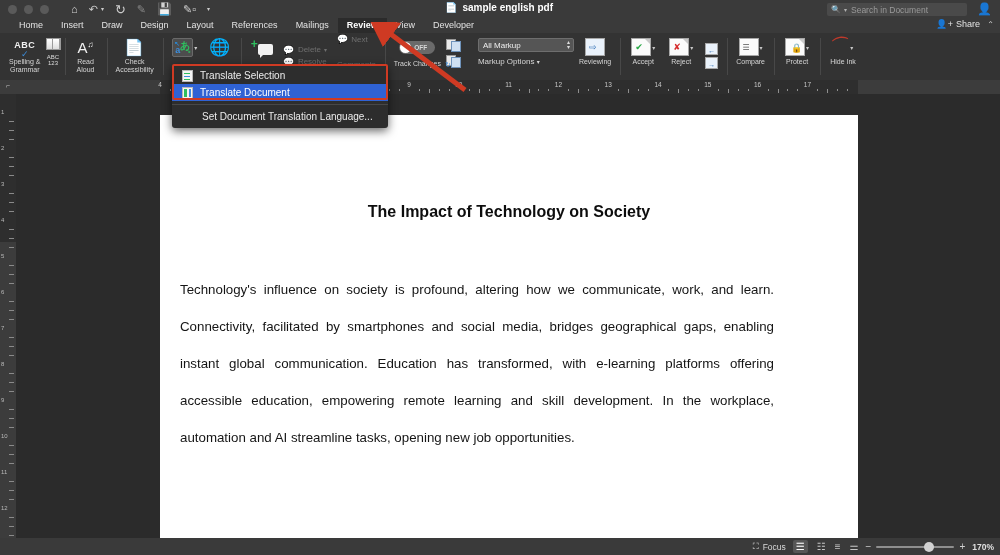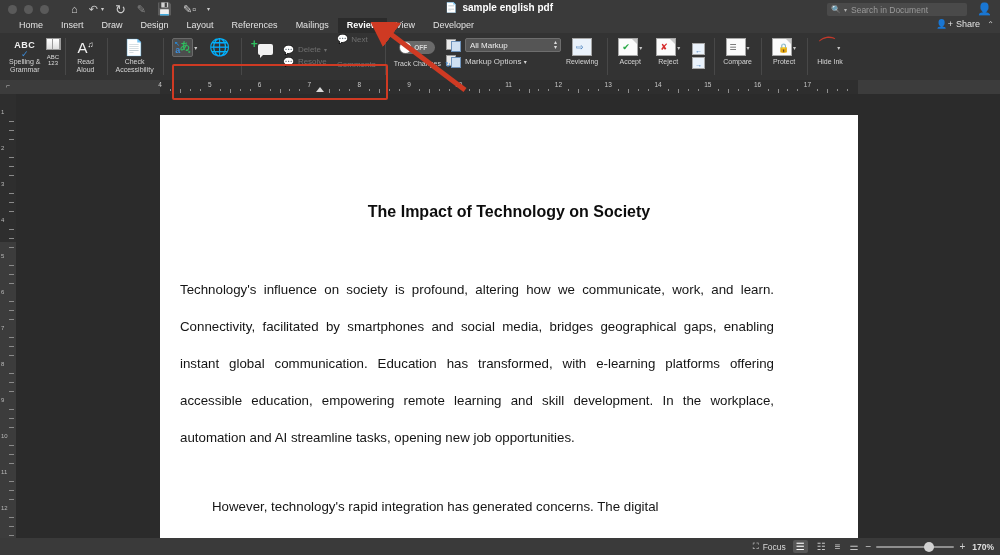--- a/index.html
+++ b/index.html
@@ -111,21 +111,21 @@
 
   .trackgrp { display:flex; align-items:flex-start; }
   .toggle {
     width: 36px; height: 13px; border-radius: 7px; background: #6a6a6a;
     display:flex; align-items:center; position: relative; margin-top: 4px;
   }
   .toggle .knob { width:11px;height:11px;border-radius:50%;background:#fff;margin-left:1px; }
   .toggle .tx { font-size:6.5px; color:#d8d8d8; margin-left:3px; font-weight:bold;}
 
   .markupcol { display:flex; flex-direction:column; gap:3px; padding-top:3px; }
-  .markuprow { display:flex; align-items:center; gap:4px; }
+  .markuprow { display:flex; align-items:center; gap:17px; }
   .mk-ico { width:15px;height:13px;position:relative; }
   .mk-ico .p1{position:absolute;left:0;top:0;width:10px;height:11px;background:#eaeaea;border:1px solid #9a9a9a;}
   .mk-ico .p2{position:absolute;right:0;bottom:0;width:10px;height:11px;background:#cfe0f2;border:1px solid #6f93bb;}
   .mk-ico .ar{position:absolute;left:-1px;bottom:-1px;color:#3b8ede;font-size:7px;}
   .mkselect {
     width:96px;height:14px;background:#555;border:1px solid #6e6e6e;border-radius:2px;
     color:#eee;font-size:8px;display:flex;align-items:center;padding:0 4px;position:relative;
   }
   .mkselect .spin{position:absolute;right:3px;font-size:6px;line-height:5px;color:#ddd;text-align:center;}
   .mklabel{font-size:8px;color:#d6d6d6;}
@@ -606,24 +606,37 @@
         <span class="vt" style="top: 423px;"></span>
         <span class="vt" style="top: 432px;"></span>
         <span class="vt" style="top: 441px;"></span>
       </div>
   </div>
 
   <div class="canvas">
     <div class="page">
       <div class="doc-title">The Impact of Technology on Society</div>
       <div class="doc-para p1">Technology's influence on society is profound, altering how we communicate, work, and learn. Connectivity, facilitated by smartphones and social media, bridges geographical gaps, enabling instant global communication. Education has transformed, with e-learning platforms offering accessible education, empowering remote learning and skill development. In the workplace, automation and AI streamline tasks, opening new job opportunities.</div>
-      <div class="doc-para p2">However, technology's rapid integration has generated concerns. The digital</div>
-    </div>
-  </div>
-
+    </div>
+  </div>
+
+  <div class="menu">
+    <div class="menu-item">
+      <span class="mico doc"></span>
+      <span>Translate Selection</span>
+    </div>
+    <div class="menu-item sel">
+      <span class="mico dual"></span>
+      <span>Translate Document</span>
+    </div>
+    <div class="menu-sep"></div>
+    <div class="menu-item wide">
+      <span>Set Document Translation Language...</span>
+    </div>
+  </div>
   <div class="redbox"></div>
 
   <svg class="arrow-svg" width="110" height="72">
     <defs>
       <marker id="ah" markerWidth="6" markerHeight="6" refX="1" refY="3" orient="auto">
         <path d="M0,0 L6,3 L0,6 z" fill="#cf3a23"></path>
       </marker>
     </defs>
     <line x1="105" y1="68" x2="28" y2="10" stroke="#cf3a23" stroke-width="5" marker-end="url(#ah)"></line>
   </svg>

